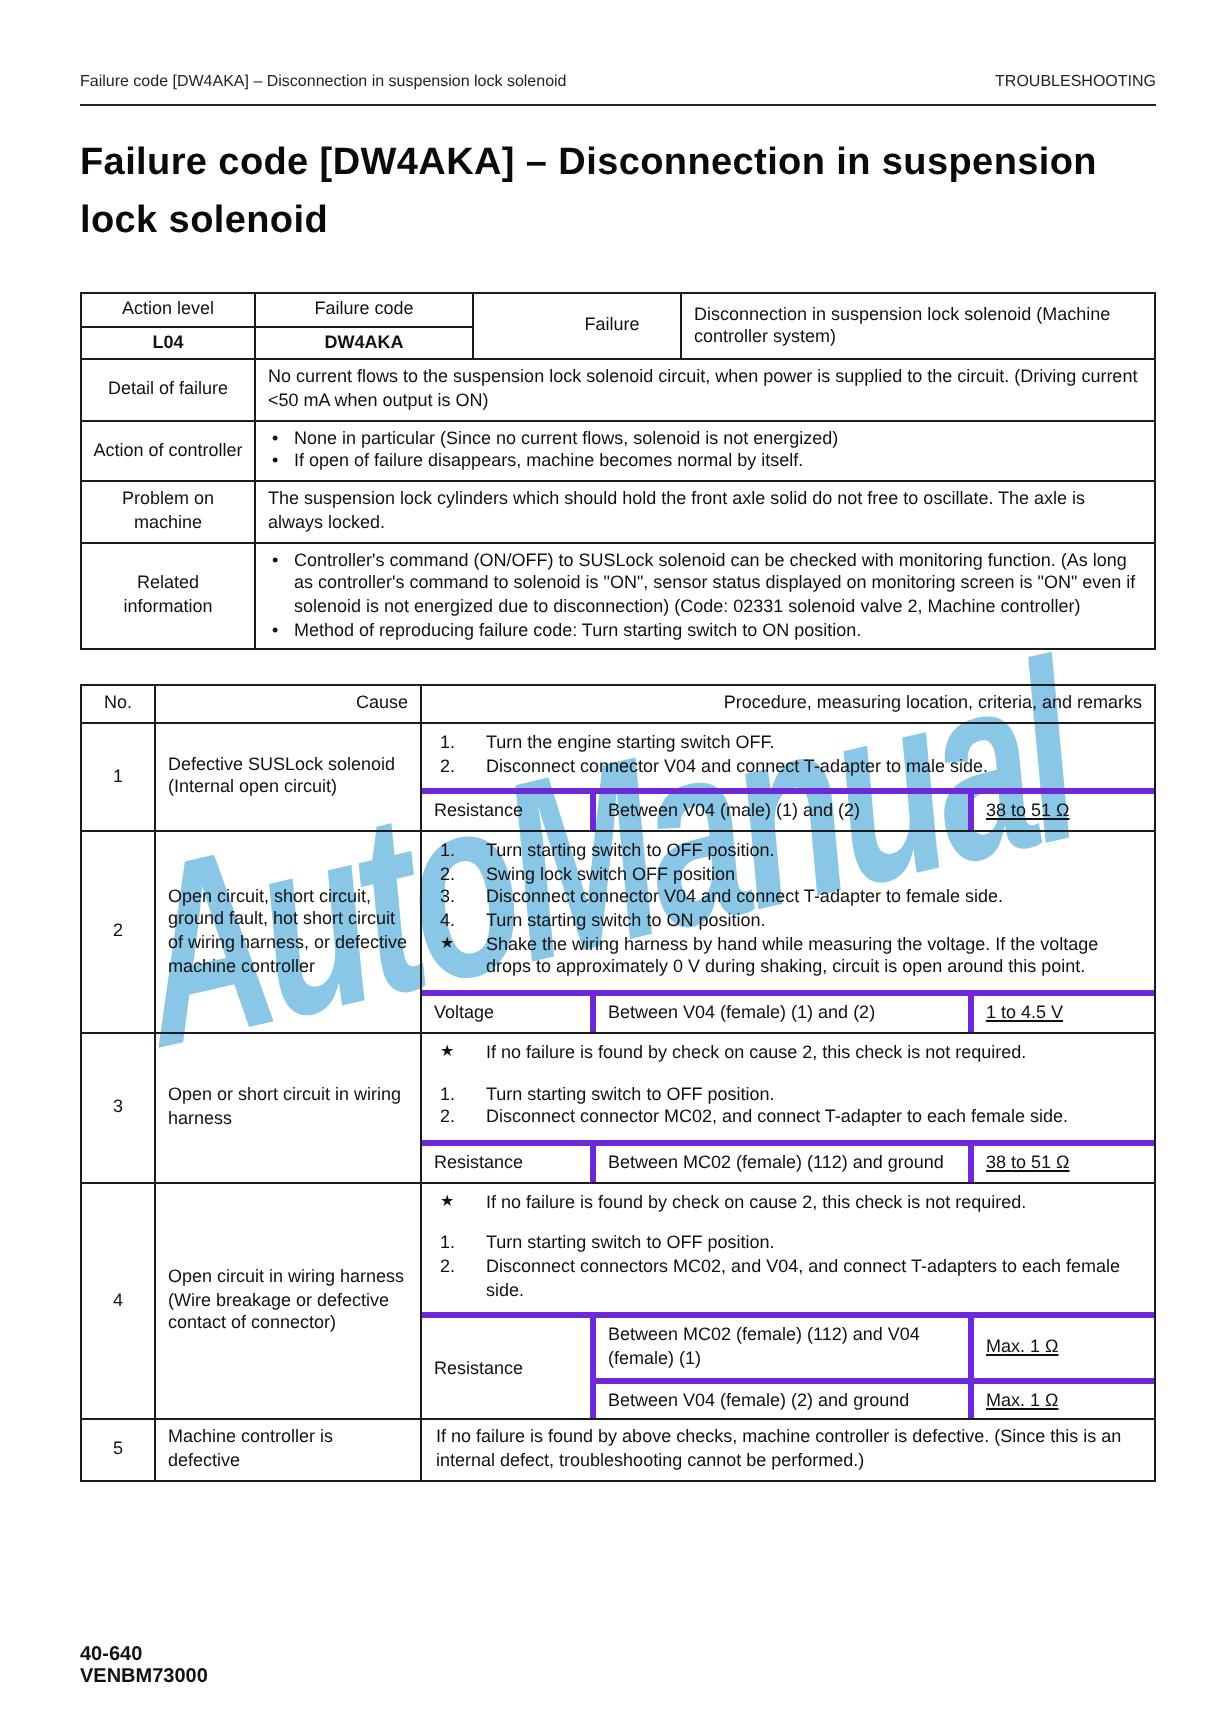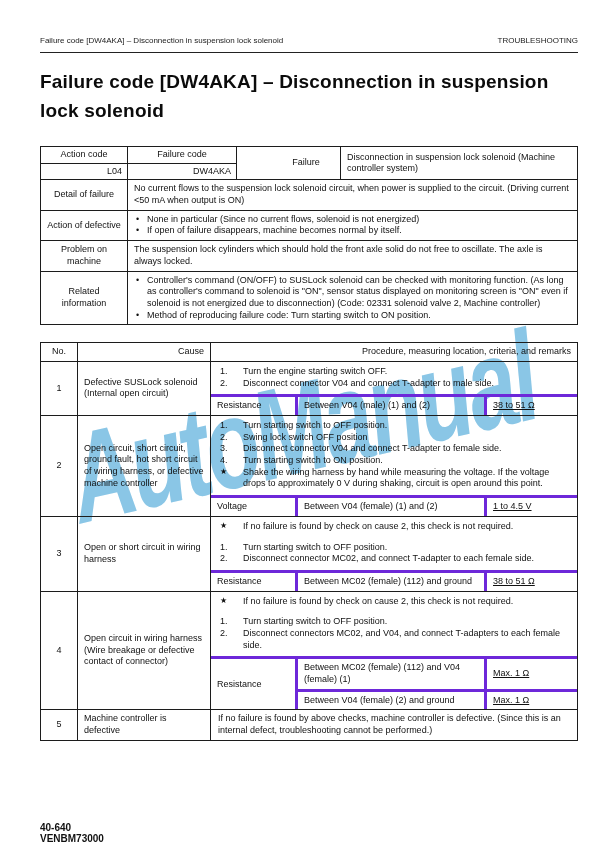--- a/index.html
+++ b/index.html
@@ -24,21 +24,21 @@
   
   table{border-collapse:collapse;width:538px;font-size:9px;line-height:1.3;color:#111;}
   td,th{border:1px solid #1c1c1c;padding:2px 5px;vertical-align:middle;font-weight:normal;
         background:transparent;}
 
   
   .t-info{margin-top:21px;}
   .t-info .lbl{text-align:center;width:76px;}
   .t-info .c2{text-align:center;width:98px;}
   .t-info .c3{text-align:center;width:58px;padding-left:40px;}
-  .t-info .bold{font-weight:normal;text-align:right;}
+  .t-info .bold{font-weight:bold;}
   .t-info td.body{text-align:left;padding:3px 6px;}
   ul.dash{margin:0;padding:0;list-style:none;}
   ul.dash li{position:relative;padding-left:13px;margin:0;}
   ul.dash li .blt{position:absolute;left:2px;top:0;}
 
   
   .t-diag{margin-top:17px;}
   .t-diag .no{width:24px;text-align:center;}
   .t-diag .cause{width:120px;text-align:left;padding:3px 6px;}
   .t-diag th{text-align:right;padding:3px 6px;}
@@ -76,35 +76,35 @@
     <div class="runhead">
       <span>Failure code [DW4AKA] – Disconnection in suspension lock solenoid</span>
       <span>TROUBLESHOOTING</span>
     </div>
 
     <h1 class="title">Failure code [DW4AKA] – Disconnection in suspension lock solenoid</h1>
 
     <table class="t-info">
       <tbody>
           <tr>
-        <td class="lbl">Action code</td>
+        <td class="lbl">Action level</td>
         <td class="c2">Failure code</td>
         <td class="c3" rowspan="2">Failure</td>
         <td class="body" rowspan="2">Disconnection in suspension lock solenoid (Machine controller system)</td>
       </tr>
       <tr>
         <td class="lbl bold">L04</td>
         <td class="c2 bold">DW4AKA</td>
       </tr>
       <tr>
         <td class="lbl">Detail of failure</td>
         <td class="body" colspan="3">No current flows to the suspension lock solenoid circuit, when power is supplied to the circuit. (Driving current &lt;50 mA when output is ON)</td>
       </tr>
       <tr>
-        <td class="lbl">Action of defective</td>
+        <td class="lbl">Action of controller</td>
         <td class="body" colspan="3">
           <ul class="dash">
             <li><span class="blt">•</span><span>None in particular (Since no current flows, solenoid is not energized)</span></li>
             <li><span class="blt">•</span><span>If open of failure disappears, machine becomes normal by itself.</span></li>
           </ul>
         </td>
       </tr>
       <tr>
         <td class="lbl">Problem on machine</td>
         <td class="body" colspan="3">The suspension lock cylinders which should hold the front axle solid do not free to oscillate. The axle is always locked.</td>

